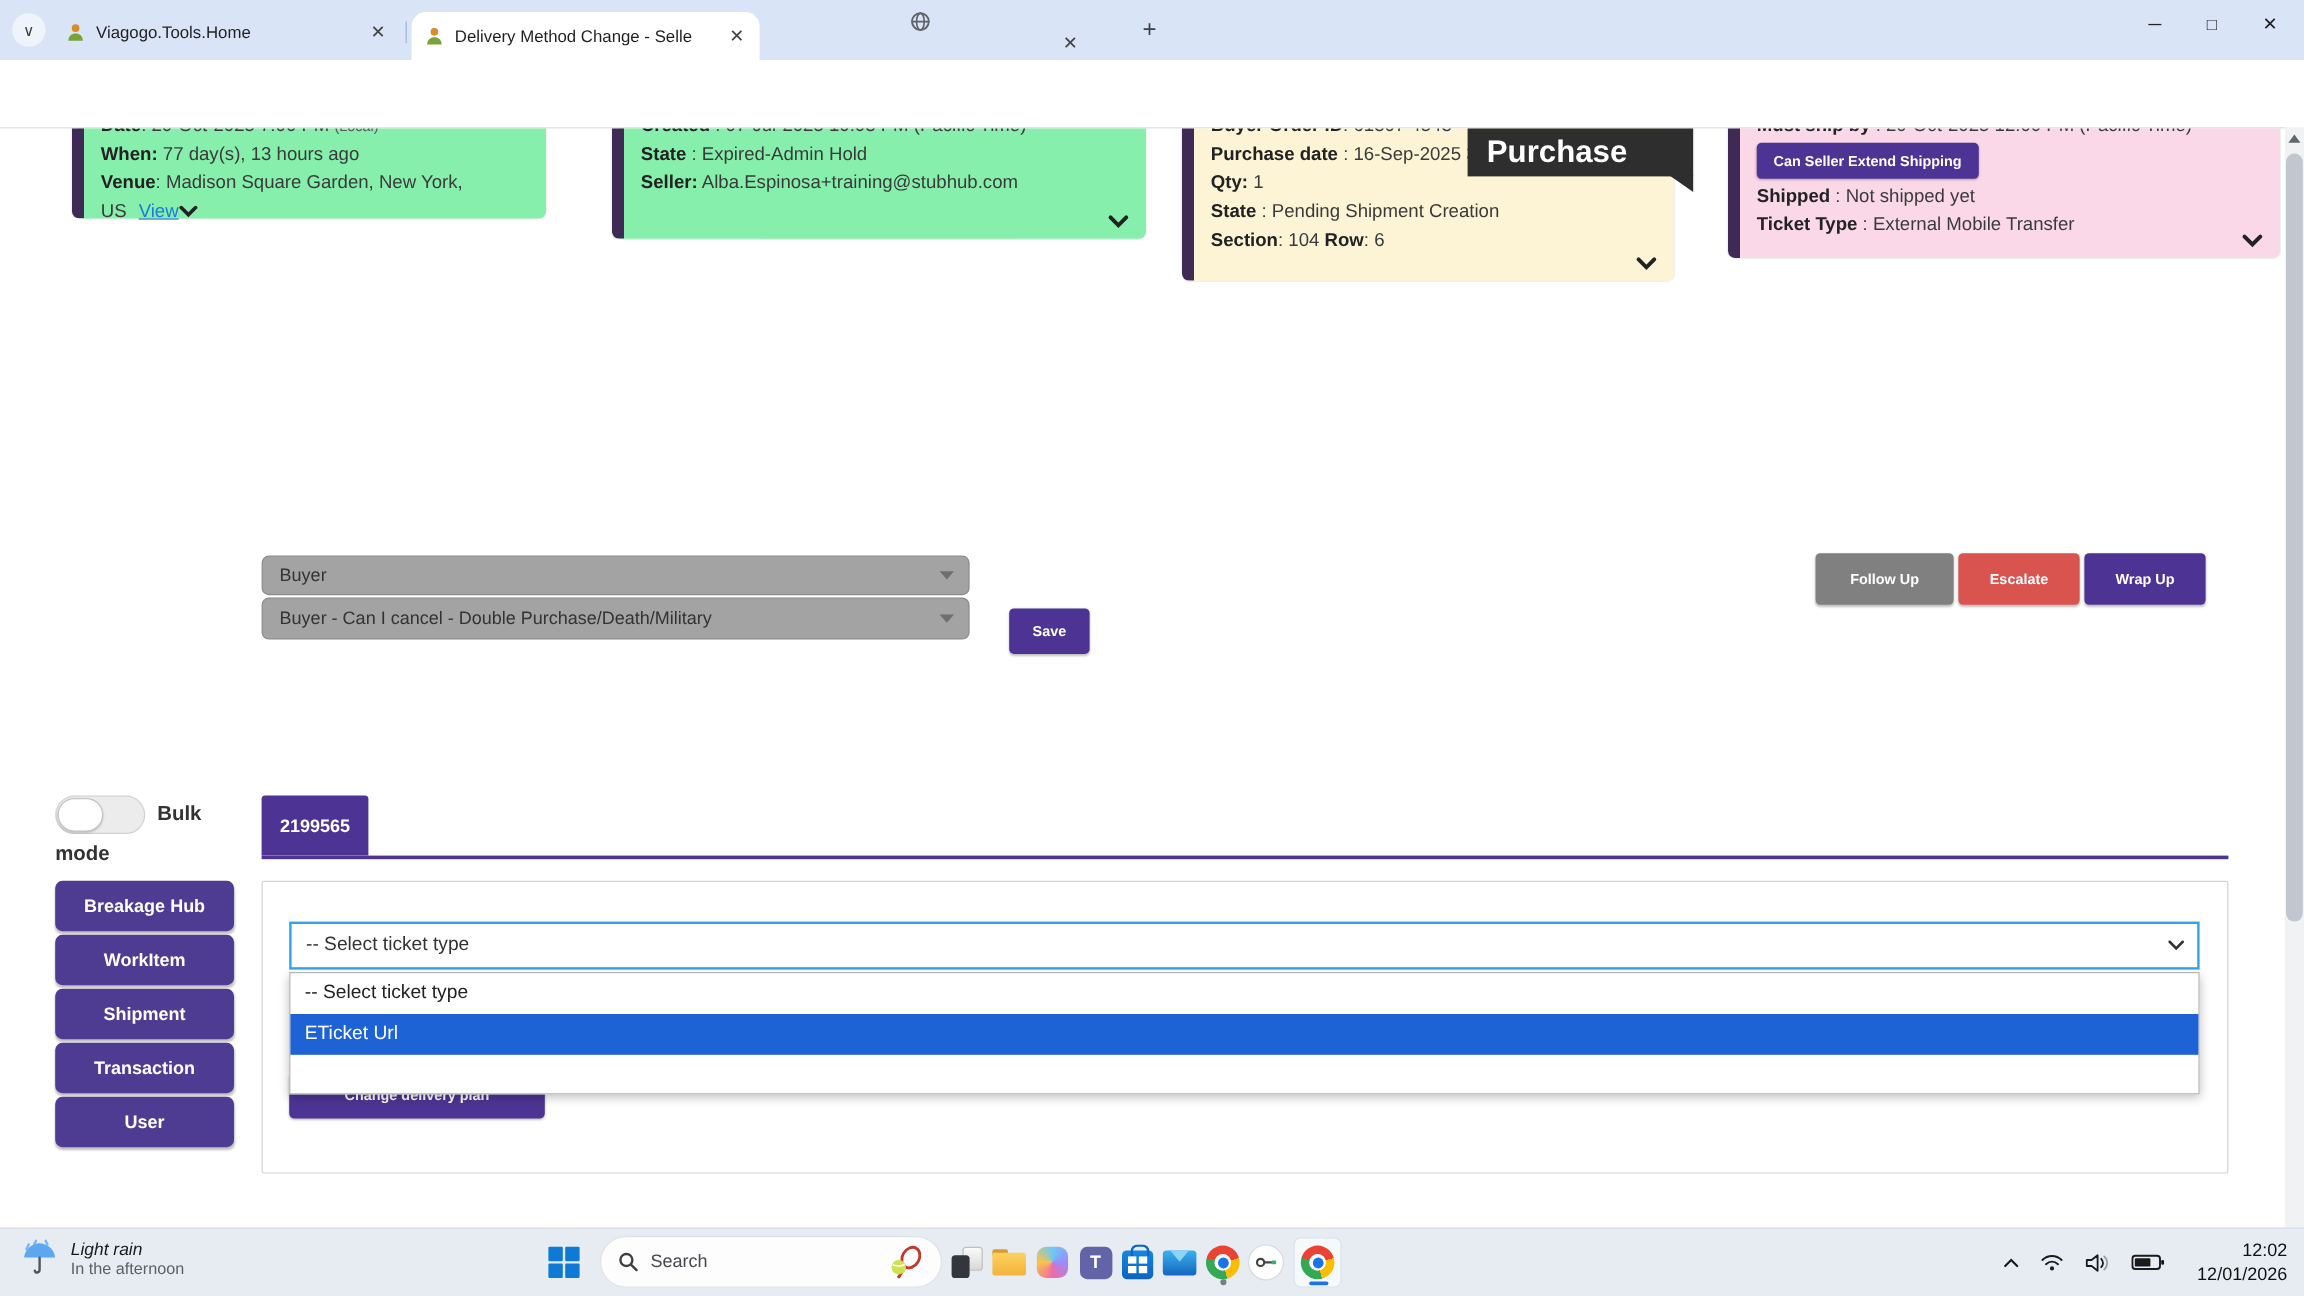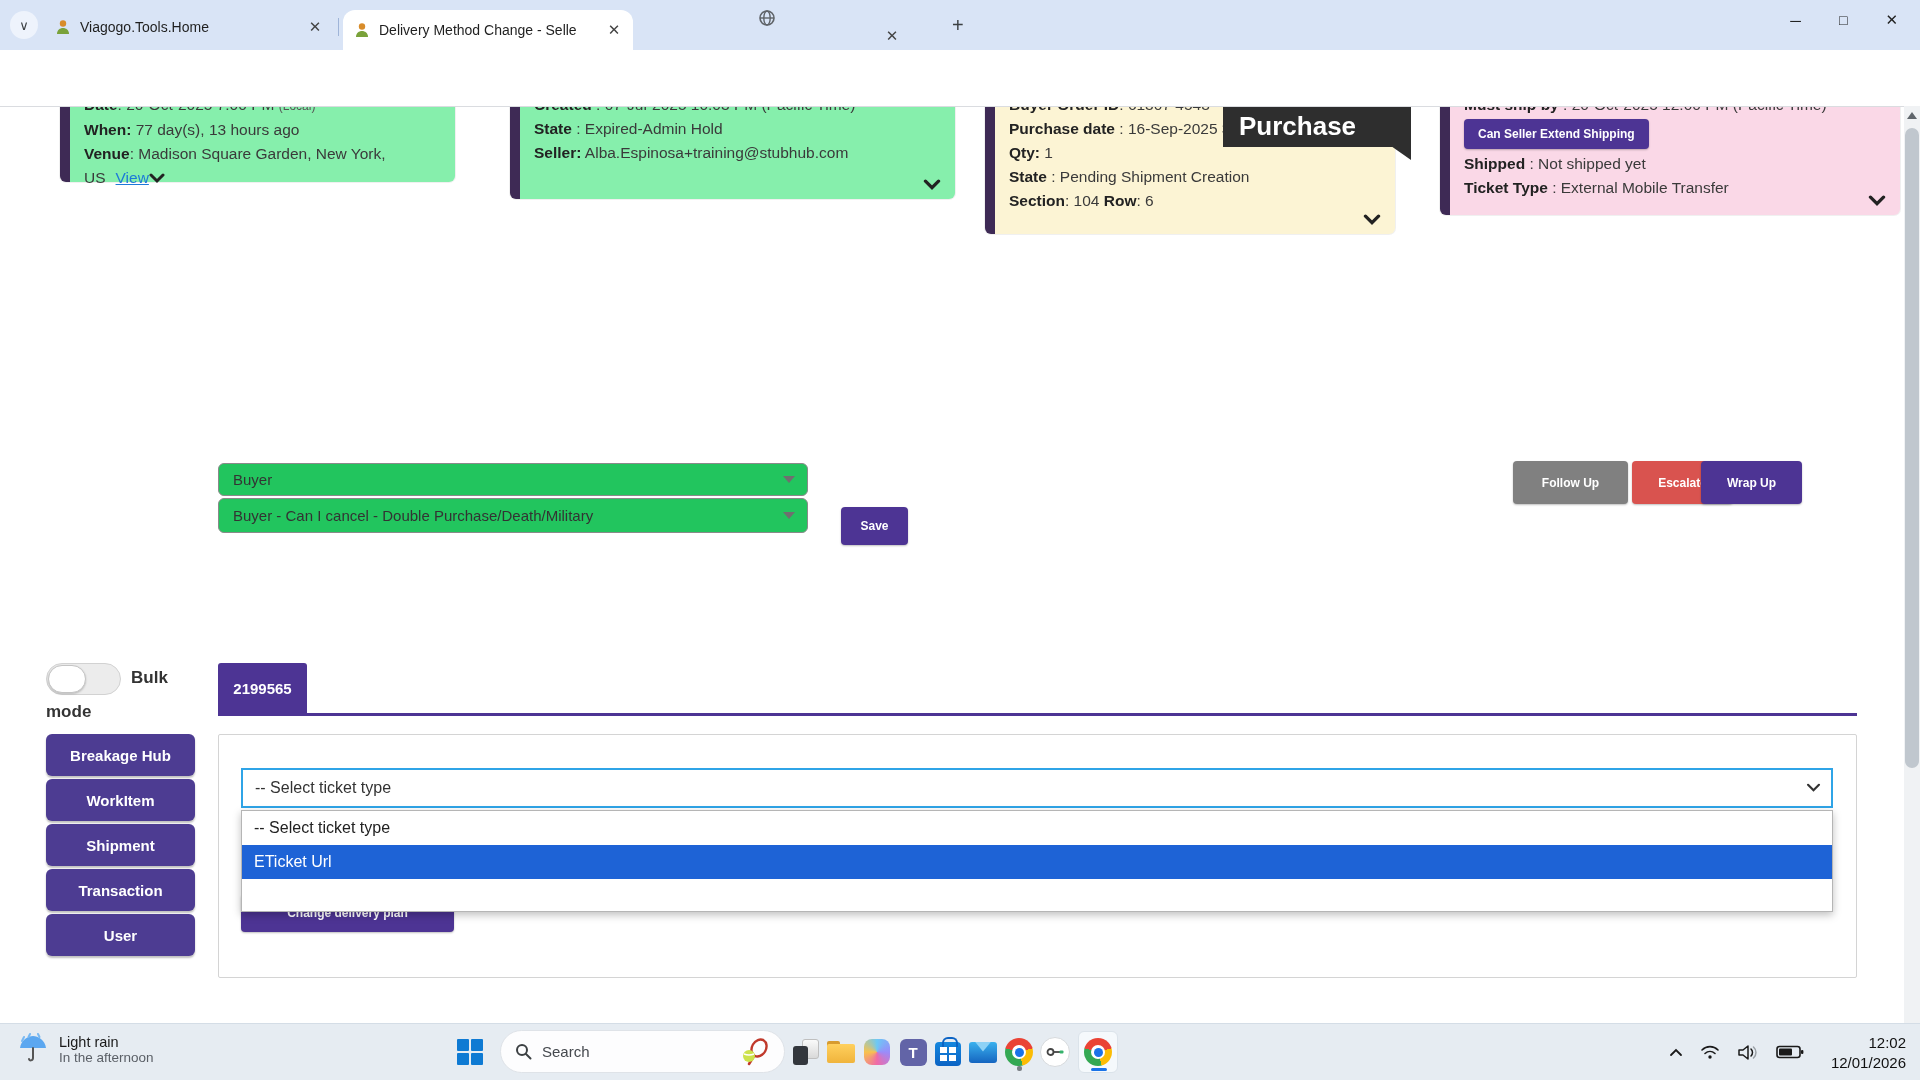--- a/index.html
+++ b/index.html
@@ -37,21 +37,21 @@
   .card-green { background:#86efac; }
   .card-yellow { background:#fcf4d4; }
   .card-pink { background:#fad8e7; }
   .chev { display:inline-block; vertical-align:middle; }
   .chev-abs { position:absolute; right:14px; bottom:8px; }
   .view-link { color:#1d79d8; text-decoration:underline; margin-left:10px; }
 
   .tooltip { position:absolute; left:1223px; top:-2px; width:188px; height:42px; background:#2e2e2e; color:#fff; font-weight:bold; font-size:26px; display:flex; align-items:center; padding-left:16px; z-index:5; }
   .tooltip:after { content:""; position:absolute; right:0; bottom:-13px; border-left:20px solid transparent; border-top:14px solid #2e2e2e; }
 
-  .fake-select { position:absolute; background:#22c55e; border:1px solid #8a8a8a; border-radius:6px; display:flex; align-items:center; padding:0 14px; font-size:15px; color:#333; }
+  .fake-select { position:absolute; background:#a3a3a3; border:1px solid #8a8a8a; border-radius:6px; display:flex; align-items:center; padding:0 14px; font-size:15px; color:#333; }
   .fake-select .caret { position:absolute; right:12px; width:0; height:0; border-left:6px solid transparent; border-right:6px solid transparent; border-top:7px solid #6f6f6f; }
   .btn { position:absolute; display:flex; align-items:center; justify-content:center; color:#fff; font-weight:bold; font-size:12px; border-radius:4px; box-shadow:0 1px 2px rgba(0,0,0,0.25); }
   .btn-purple { background:#4d3494; }
   .btn-gray { background:#808080; }
   .btn-red { background:#d9534f; }
 
   
   .bulk-wrap { position:absolute; left:46px; top:554px; width:132px; font-size:17px; font-weight:bold; color:#333; line-height:34px; }
   .toggle { display:inline-block; vertical-align:middle; width:75px; height:32px; border-radius:16px; background:#ececec; border:1px solid #d2d2d2; position:relative; margin-right:10px; }
   .toggle .knob { position:absolute; left:1px; top:1px; width:38px; height:28px; border-radius:14px; background:#fff; border:1px solid #c4c4c4; box-shadow:0 1px 2px rgba(0,0,0,0.2); }
@@ -68,21 +68,21 @@
   .change-btn { left:241px; top:787px; width:213px; height:38px; z-index:2; }
 
   
   .scrollbar { position:absolute; right:0; top:106px; width:16px; height:917px; background:#f0f2f4; }
   .scroll-up { position:absolute; top:6px; left:3px; width:0; height:0; border-left:5px solid transparent; border-right:5px solid transparent; border-bottom:7px solid #60666c; }
   .scroll-thumb { position:absolute; top:22px; left:1px; width:14px; height:640px; background:#c0c7ce; border-radius:7px; }
 
   
   .taskbar { position:absolute; left:0; top:1023px; width:1920px; height:57px; background:#e6ecf2; border-top:1px solid #d4dde6; }
   .weather { position:absolute; left:16px; top:8px; display:flex; align-items:center; gap:9px; }
-  .weather .t1 { font-size:14.5px; color:#1a1a1a; }
+  .weather .t1 { font-size:14.5px; color:#1a1a1a;font-style:italic; }
   .weather .t2 { font-size:13.5px; color:#5a5f66; }
   .tb-item { position:absolute; top:7px; width:34px; height:42px; display:flex; align-items:center; justify-content:center; }
   .start-grid { width:26px; height:26px; display:grid; grid-template-columns:12px 12px; grid-template-rows:12px 12px; gap:2px; }
   .start-grid div { background:#0e7ad3; border-radius:1px; }
   .search-pill { position:absolute; left:500px; top:6px; width:285px; height:43px; background:#fdfdfe; border:1px solid #dfe3e8; border-radius:22px; display:flex; align-items:center; padding:0 14px; gap:10px; }
   .search-pill .label { font-size:15px; color:#45494e; flex:1; }
   .run-dot { position:absolute; left:15px; bottom:2px; width:5px; height:5px; border-radius:2px; background:#7a7f85; }
   .active-tile { background:#f5f9fc; border:1px solid #dbe3ea; border-radius:6px; }
   .active-bar { position:absolute; left:9px; bottom:1px; width:16px; height:3px; border-radius:2px; background:#1a73e8; }
   .tray { position:absolute; right:116px; top:7px; height:42px; display:flex; align-items:center; gap:17px; }
@@ -233,21 +233,21 @@
       <span class="caret"></span>
     </div>
     <div class="fake-select" style="left:218px; top:391px; width:590px; height:35px;">
       <span>Buyer - Can I cancel - Double Purchase/Death/Military</span>
       <span class="caret"></span>
     </div>
     <div class="btn btn-purple" style="left:841px; top:400px; width:67px; height:38px;">Save</div>
 
     <div class="btn btn-gray" style="left:1513px; top:354px; width:115px; height:43px;">Follow Up</div>
     <div class="btn btn-red" style="left:1632px; top:354px; width:101px; height:43px;">Escalate</div>
-    <div class="btn btn-purple" style="left:1701px; top:354px; width:101px; height:43px;">Wrap Up</div>
+    <div class="btn btn-purple" style="left:1737px; top:354px; width:101px; height:43px;">Wrap Up</div>
 
     <div class="bulk-wrap">
       <span class="toggle"><span class="knob"></span></span><span>Bulk mode</span>
     </div>
 
     <div class="side-btn" style="top:627px;">Breakage Hub</div>
     <div class="side-btn" style="top:672px;">WorkItem</div>
     <div class="side-btn" style="top:717px;">Shipment</div>
     <div class="side-btn" style="top:762px;">Transaction</div>
     <div class="side-btn" style="top:807px;">User</div>

